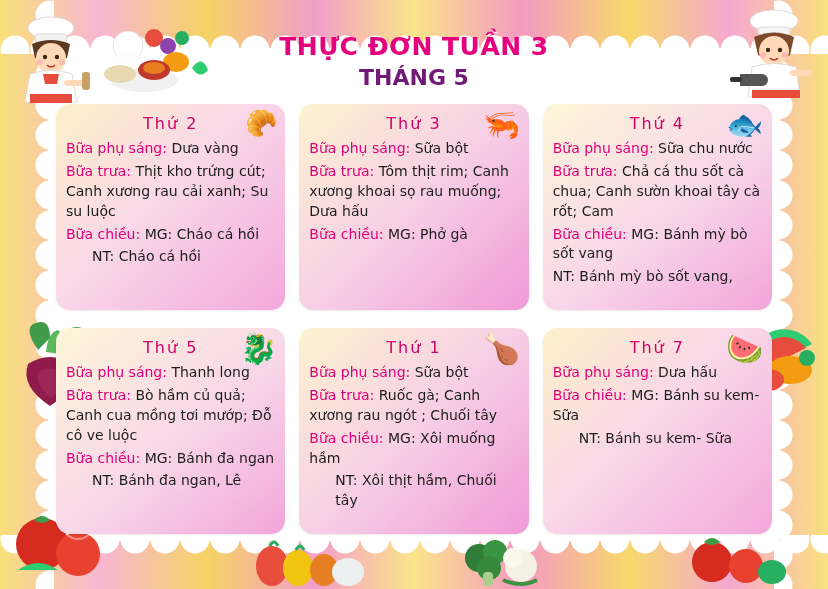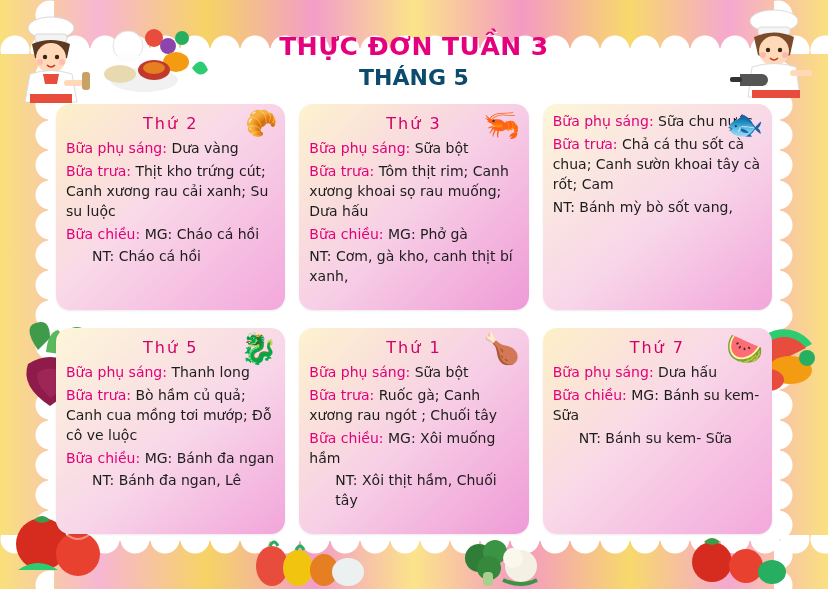--- a/index.html
+++ b/index.html
@@ -65,21 +65,21 @@
     font-family:"DejaVu Sans", sans-serif;
     font-weight:bold;
     font-size:25px;
     color:#e5007d;
     letter-spacing:0.5px;
     text-shadow:1px 1px 0 #fff;
   }
   .title-sub {
     font-weight:bold;
     font-size:22px;
-    color:#0c4a6e;
+    color:#701a75;
     margin-top:4px;
     text-shadow:1px 1px 0 #fff;
   }
   .title-date {
     font-weight:bold;
     font-size:15px;
     color:#1b3fbf;
     margin-top:6px;
   }
 
@@ -303,32 +303,36 @@
         <span>Sữa bột</span>
       </div>
       <div class="line">
         <span class="lbl">Bữa trưa:</span>
         <span>Tôm thịt rim; Canh xương khoai sọ rau muống; Dưa hấu</span>
       </div>
       <div class="line">
         <span class="lbl">Bữa chiều:</span>
         <span>MG: Phở gà</span>
       </div>
-      <div class="line">NT: Cơm, gà kho, canh thịt bí xanh,</div>
     </div>
 
     <div class="card v3">
       <div class="card-emoji big">🐟</div>
+      <div class="card-day">Thứ  4</div>
       <div class="line">
         <span class="lbl">Bữa phụ sáng:</span>
         <span>Sữa chu nước</span>
       </div>
       <div class="line">
         <span class="lbl">Bữa trưa:</span>
         <span>Chả cá thu sốt cà chua; Canh sườn khoai tây cà rốt; Cam</span>
+      </div>
+      <div class="line">
+        <span class="lbl">Bữa chiều:</span>
+        <span>MG: Bánh mỳ bò sốt vang</span>
       </div>
       <div class="line">NT: Bánh mỳ bò sốt vang,</div>
     </div>
 
     <div class="card v3">
       <div class="card-emoji big">🐉</div>
       <div class="card-day">Thứ  5</div>
       <div class="line">
         <span class="lbl">Bữa phụ sáng:</span>
         <span>Thanh long</span>

